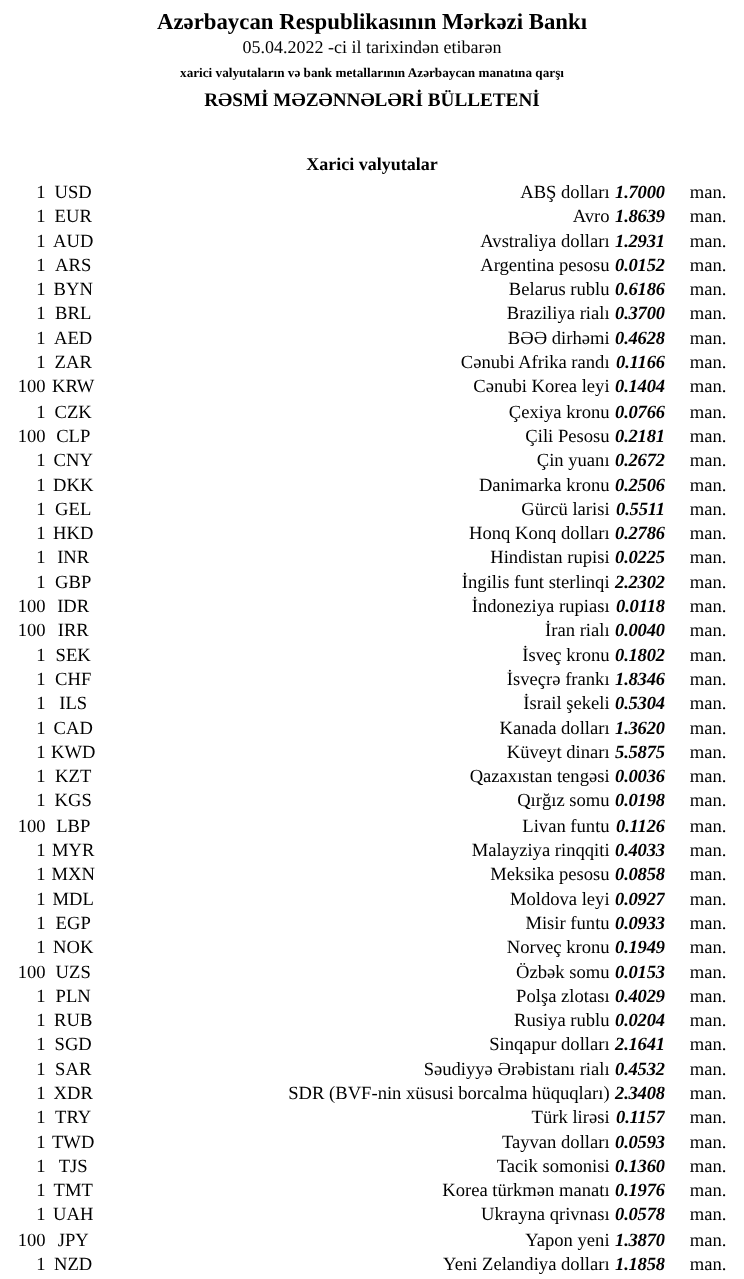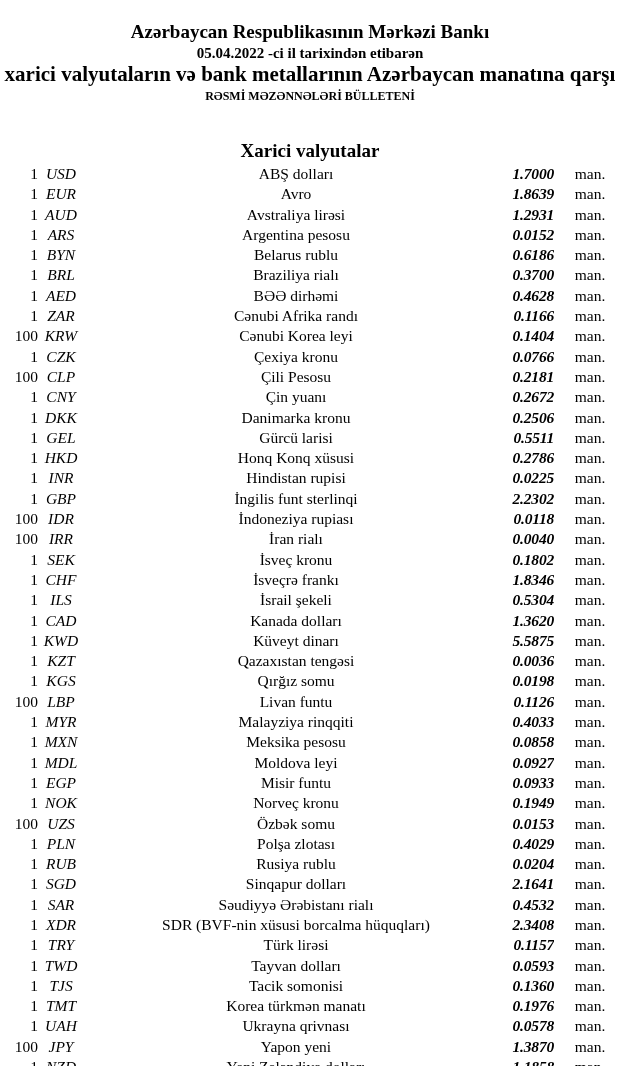--- a/index.html
+++ b/index.html
@@ -5,47 +5,47 @@
   html, body { margin: 0; padding: 0; background: #ffffff; }
   .page {
     position: relative;
     width: 620px;
     height: 1066px;
     background: #ffffff;
     color: #000000;
     font-family: "Liberation Serif", serif;
     overflow: hidden;
   }
-  .header { padding-top: 20px; text-align: center; }
+  .header { padding-top: 7px; text-align: center; }
   .bank-name {
     font-size: 19px;
     line-height: 23px;
     font-weight: bold;
     margin: 0;
   }
   .date-line {
     font-size: 15px;
     line-height: 21px;
-    font-weight: bold;
+    font-weight: normal;
     margin: 0;
   }
   .subtitle-line {
-    font-size: 21px;
+    font-size: 11px;
     line-height: 21px;
     font-weight: bold;
     margin: 0;
   }
   .bulletin-title {
-    font-size: 12px;
+    font-size: 16px;
     line-height: 23px;
     font-weight: bold;
     margin: 0;
   }
   .section-title {
-    font-size: 19px;
+    font-size: 15px;
     line-height: 20px;
     font-weight: bold;
     text-align: center;
     margin: 33px 0 0 0;
   }
   table.rates {
     width: 620px;
     table-layout: fixed;
     border-collapse: collapse;
     margin-top: 3px;
@@ -53,22 +53,22 @@
   table.rates td {
     padding: 0;
     font-size: 15.5px;
     line-height: 20.3px;
     height: 20.3px;
     white-space: nowrap;
     overflow: hidden;
     vertical-align: middle;
   }
   td.qty  { width: 38px;  text-align: right; }
-  td.code { width: 46px;  text-align: center; font-style: italic; }
-  td.name { width: 424px; text-align: center; padding-left: 1px; }
+  td.code { width: 46px;  text-align: center; }
+  td.name { width: 424px; text-align: right; padding-left: 1px; }
   td.rate { width: 46px;  text-align: right; font-weight: bold; font-style: italic; letter-spacing: -0.2px; margin-left: 48px; }
   td.unit { width: 72px;  text-align: center; padding-left: 10px; }
 </style>
 </head>
 <body>
 
 <div class="page">
   <div class="header">
     <div class="bank-name">Azərbaycan Respublikasının Mərkəzi Bankı</div>
     <div class="date-line">05.04.2022 -ci il tarixindən etibarən</div>
@@ -92,21 +92,21 @@
     <td class="qty">1</td>
     <td class="code">EUR</td>
     <td class="name">Avro</td>
     <td class="rate">1.8639</td>
     <td class="unit">man.</td>
   </tr>
 
   <tr>
     <td class="qty">1</td>
     <td class="code">AUD</td>
-    <td class="name">Avstraliya lirəsi</td>
+    <td class="name">Avstraliya dolları</td>
     <td class="rate">1.2931</td>
     <td class="unit">man.</td>
   </tr>
 
   <tr>
     <td class="qty">1</td>
     <td class="code">ARS</td>
     <td class="name">Argentina pesosu</td>
     <td class="rate">0.0152</td>
     <td class="unit">man.</td>
@@ -188,21 +188,21 @@
     <td class="qty">1</td>
     <td class="code">GEL</td>
     <td class="name">Gürcü larisi</td>
     <td class="rate">0.5511</td>
     <td class="unit">man.</td>
   </tr>
 
   <tr>
     <td class="qty">1</td>
     <td class="code">HKD</td>
-    <td class="name">Honq Konq xüsusi</td>
+    <td class="name">Honq Konq dolları</td>
     <td class="rate">0.2786</td>
     <td class="unit">man.</td>
   </tr>
 
   <tr>
     <td class="qty">1</td>
     <td class="code">INR</td>
     <td class="name">Hindistan rupisi</td>
     <td class="rate">0.0225</td>
     <td class="unit">man.</td>

